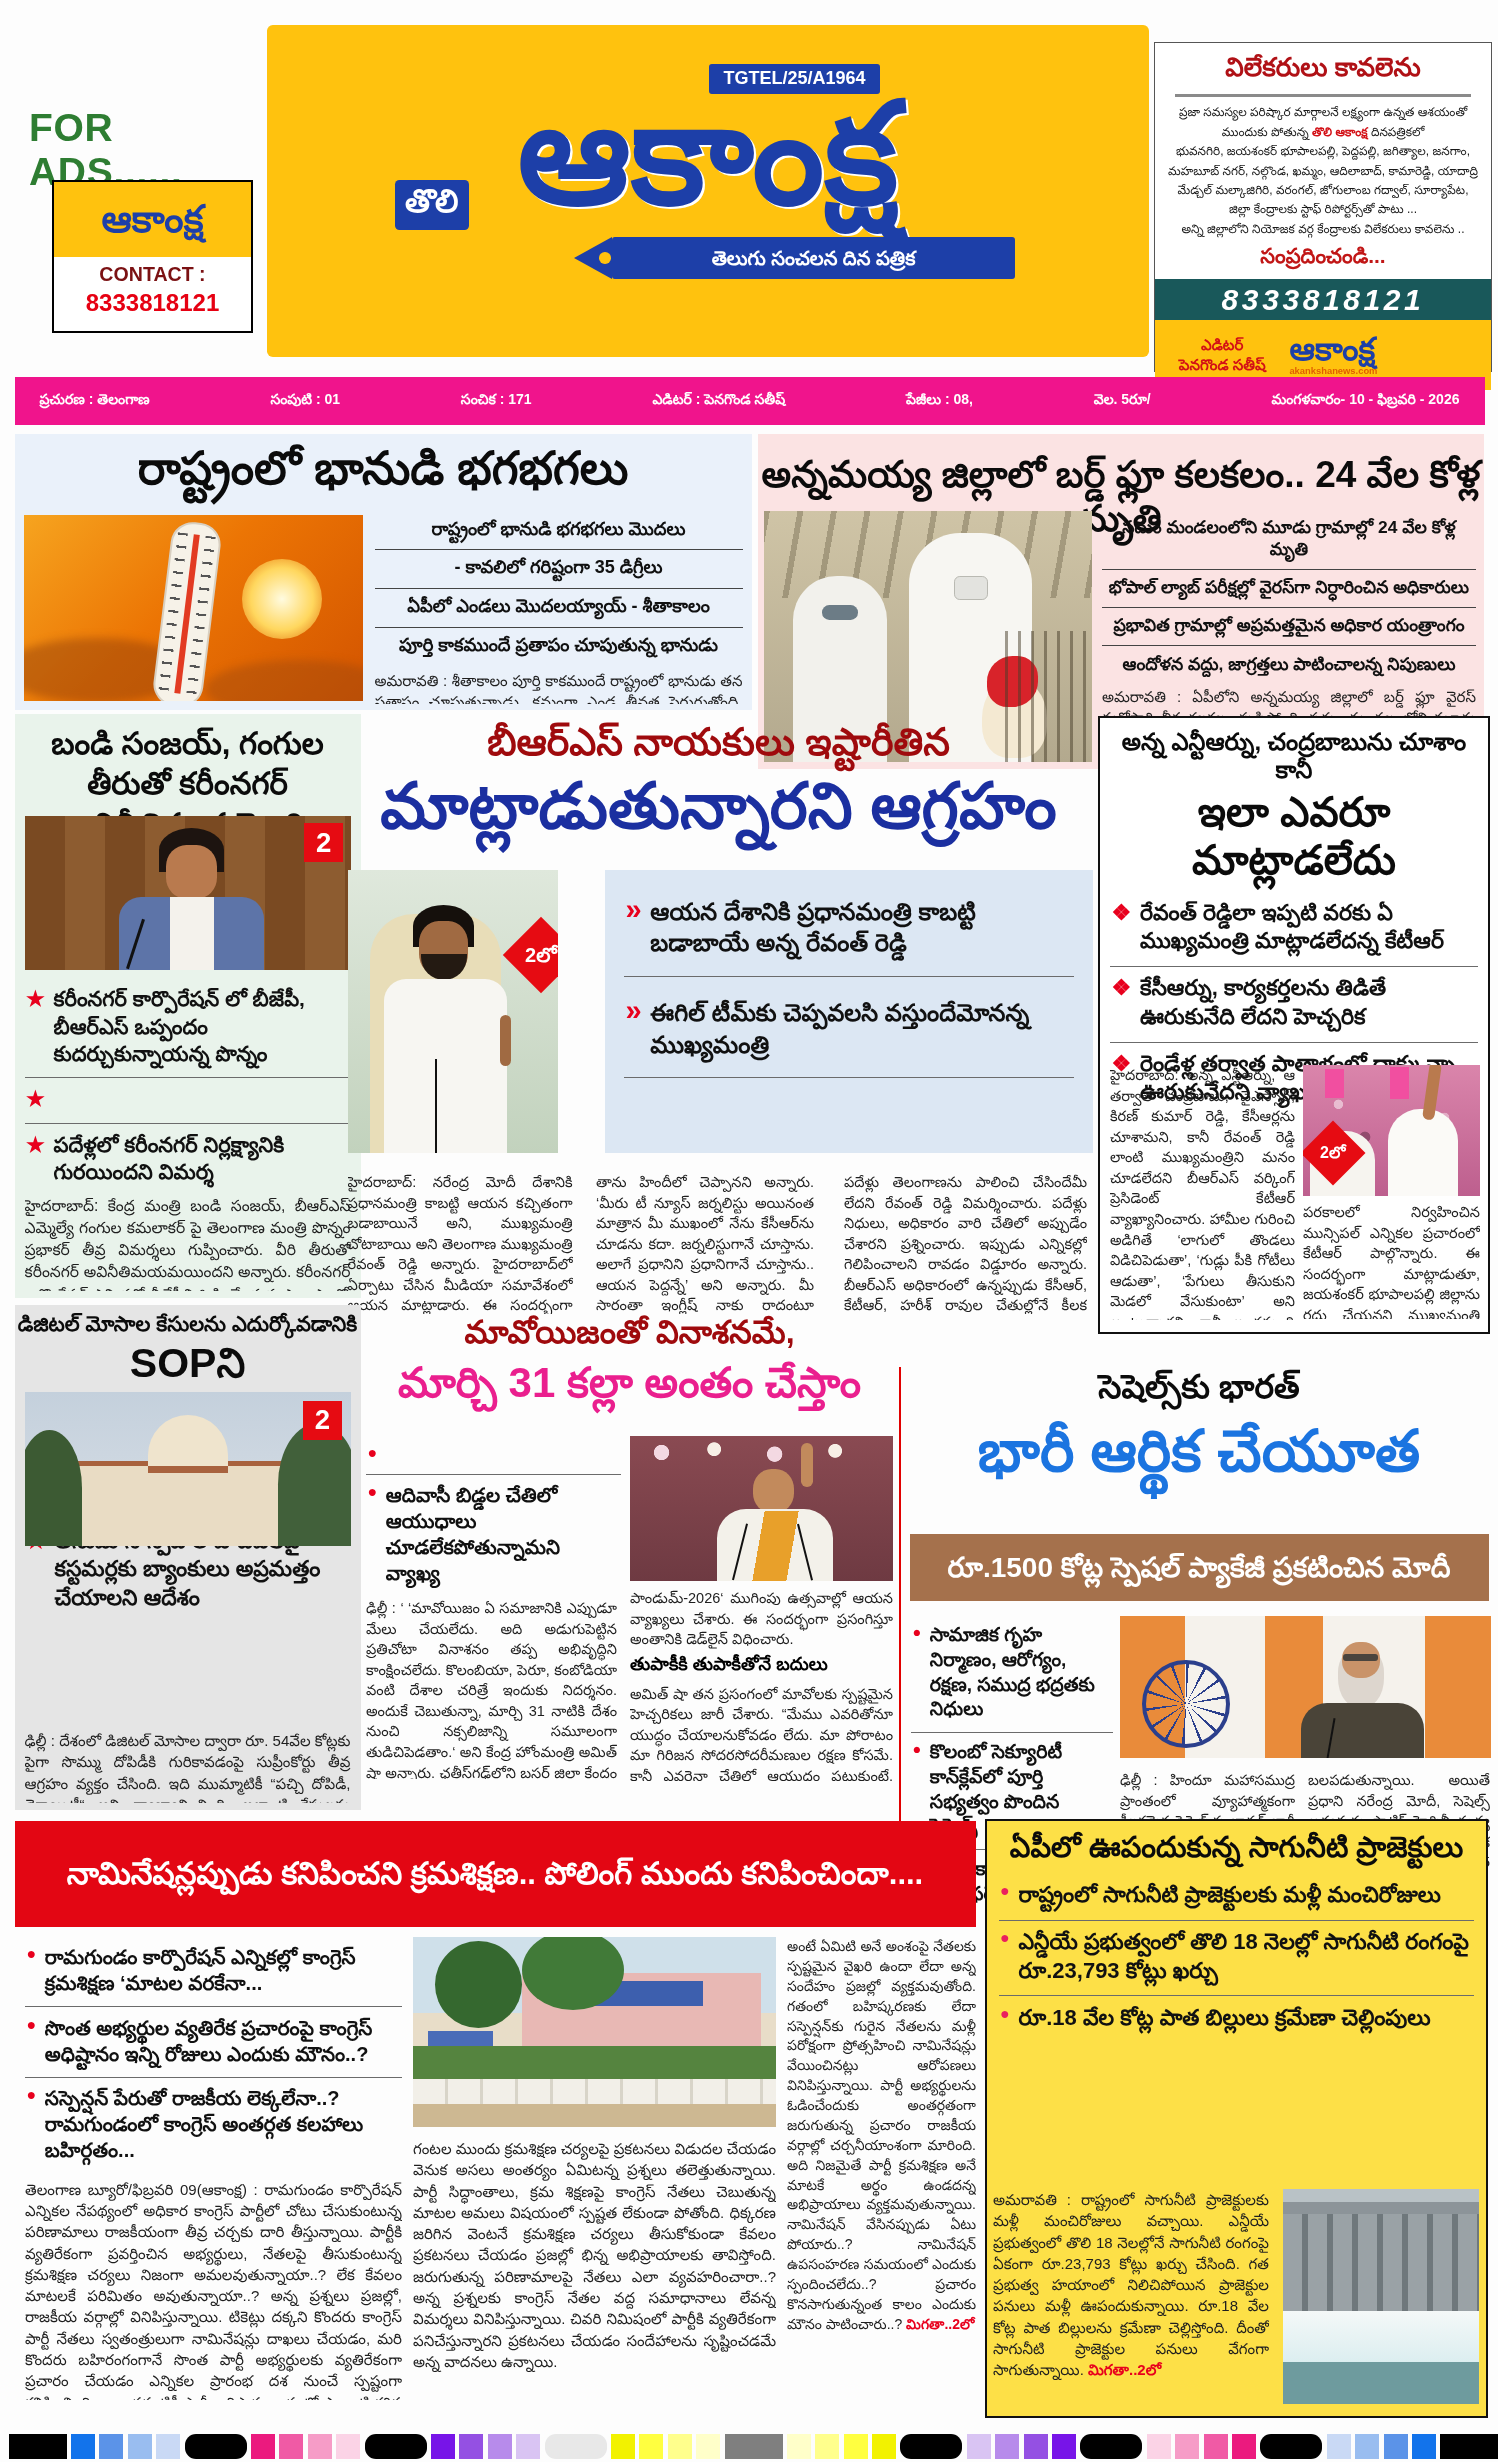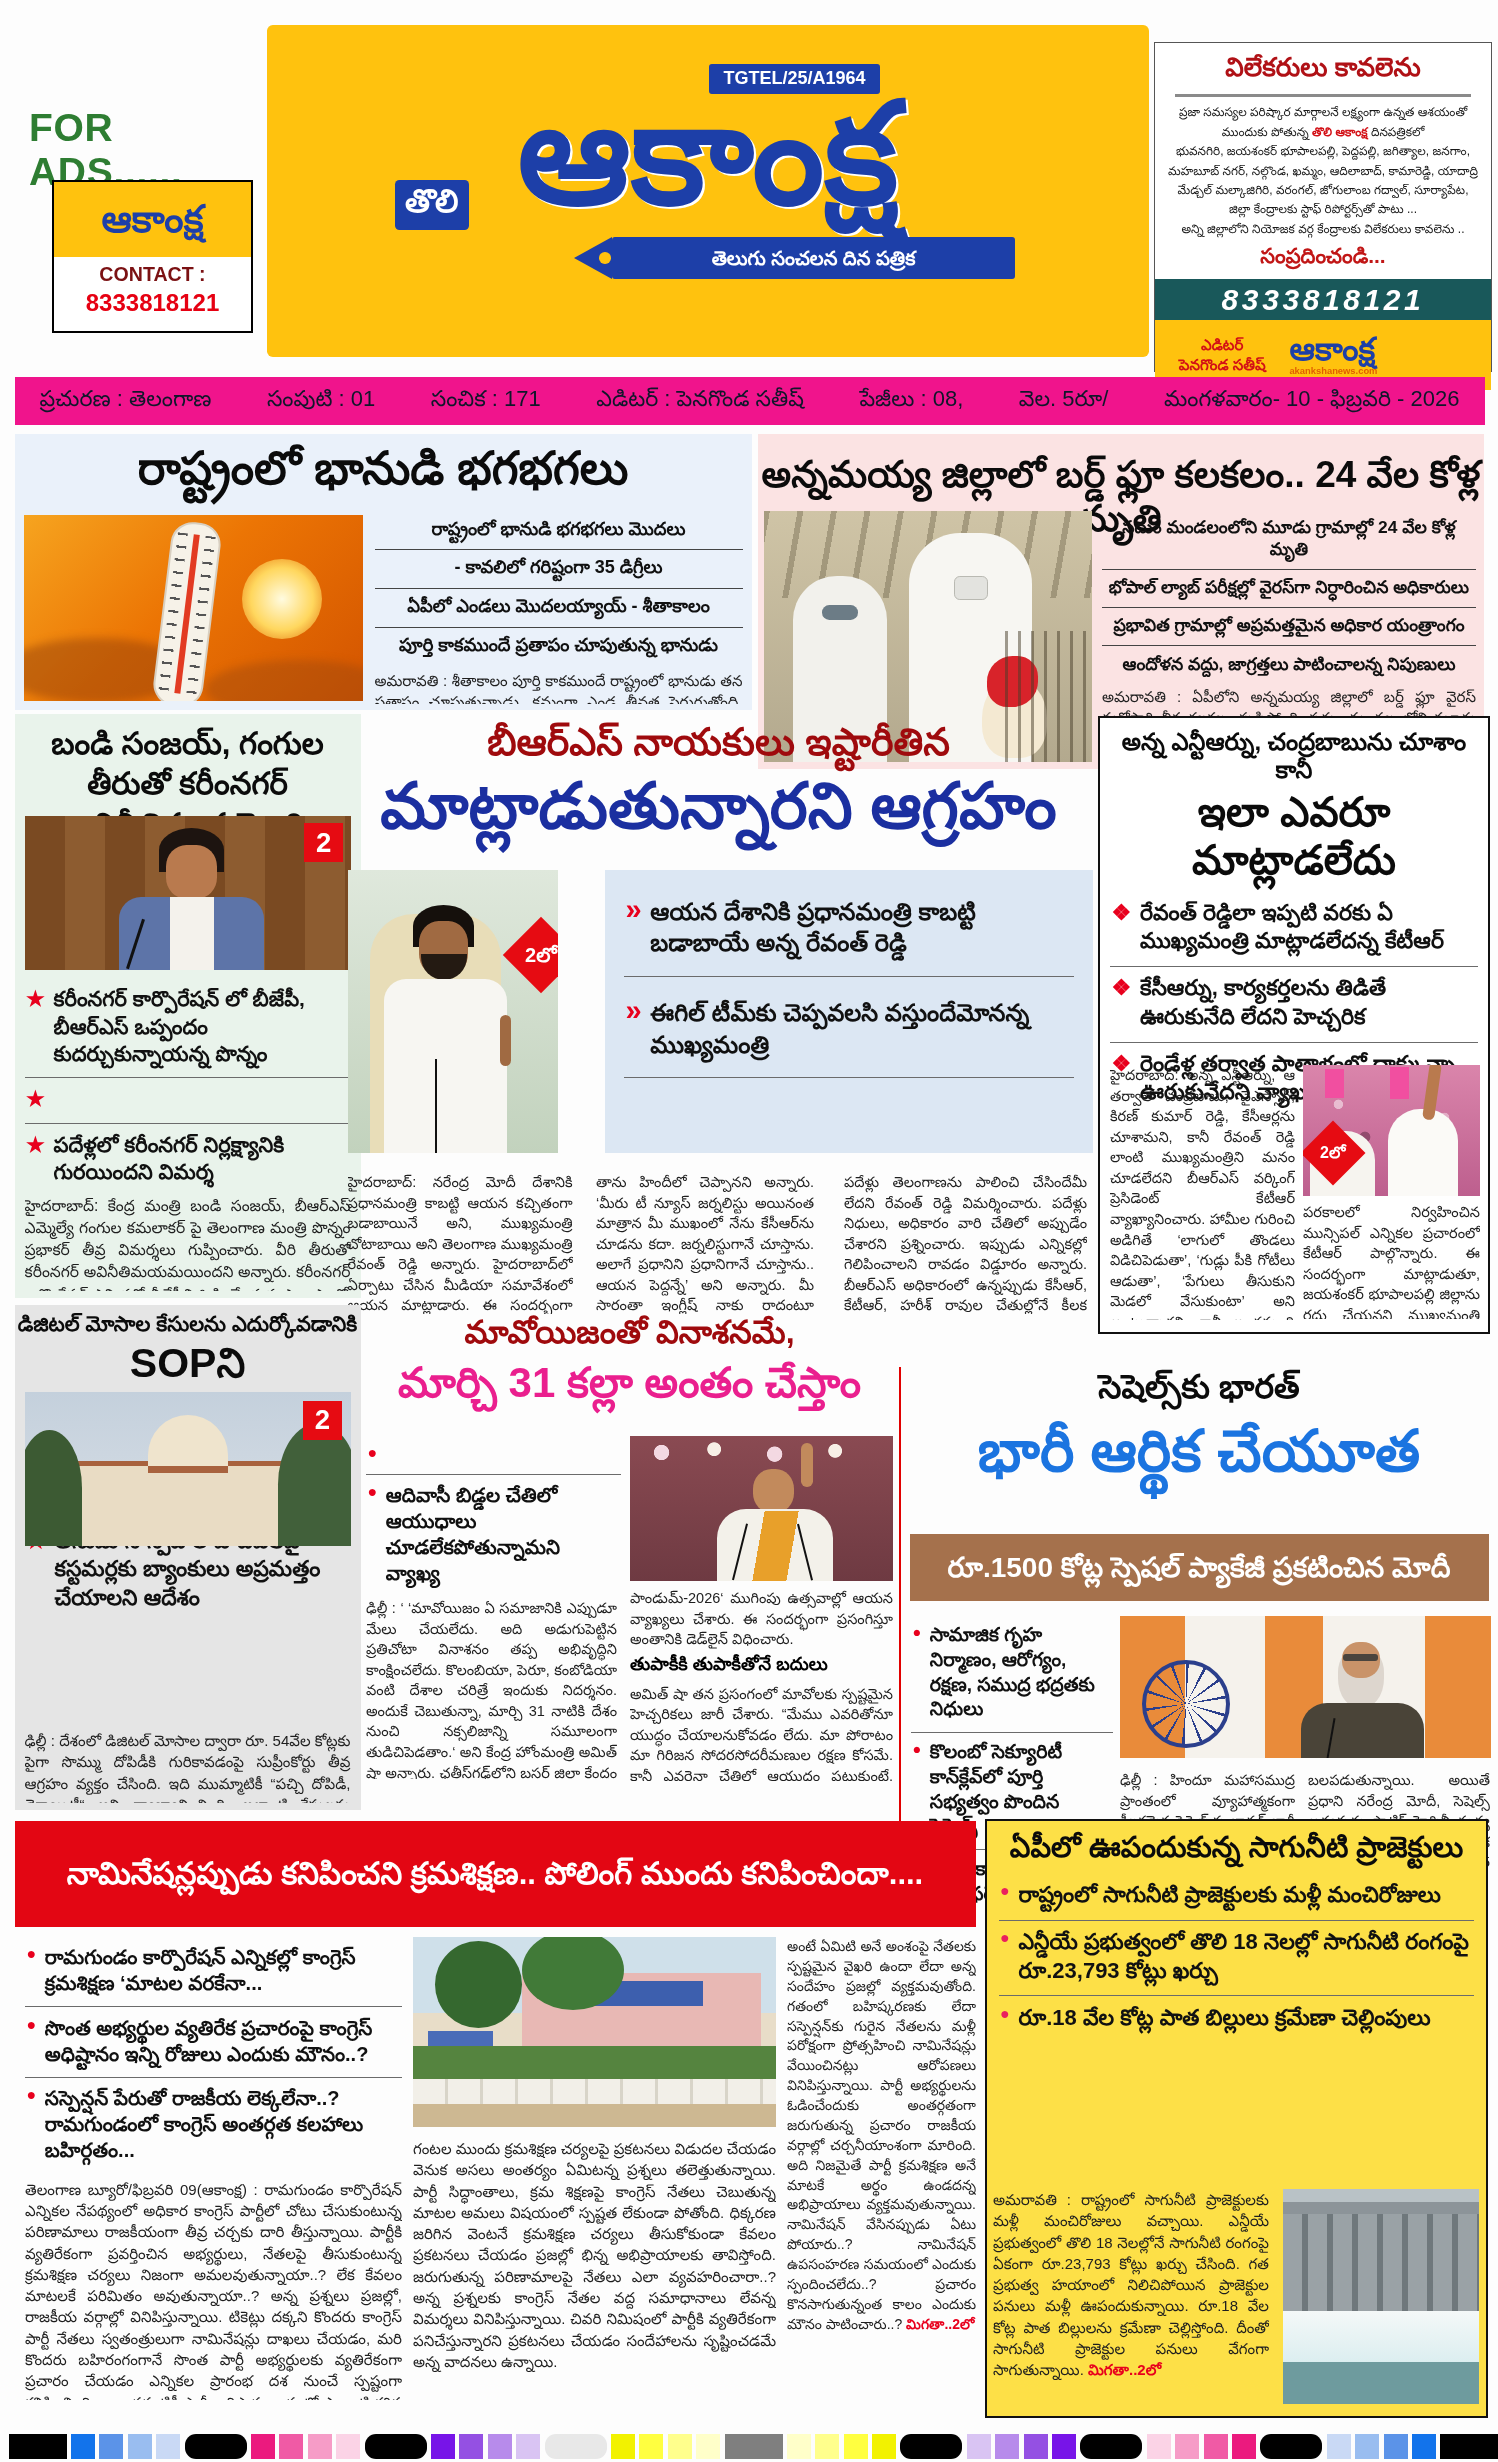--- a/index.html
+++ b/index.html
@@ -66,21 +66,21 @@
       <div>ఎడిటర్</div>
       <div>పెనగొండ సతీష్</div>
     </div>
     <div style="flex:1">
       <div style="color:#1D3FA8;font-weight:800;font-size:32px;line-height:1">ఆకాంక్ష</div>
       <div style="color:#E06000;font-size:9.4px;font-weight:bold">akankshanews.com</div>
     </div>
   </div>
 </div>
 
-<div class="ab" style="left:14.5px;top:377px;width:1470px;height:48px;background:#F0148C;color:#0f172a;font-weight:400;font-size:22px;
+<div class="ab" style="left:14.5px;top:377px;width:1470px;height:48px;background:#F0148C;color:#ffffff;font-weight:700;font-size:14px;
             display:flex;align-items:center;justify-content:space-between;padding:0 25px;box-sizing:border-box">
   <span>ప్రచురణ : తెలంగాణ</span>
   <span>సంపుటి : 01</span>
   <span>సంచిక : 171</span>
   <span>ఎడిటర్ : పెనగొండ సతీష్</span>
   <span>పేజీలు : 08,</span>
   <span>వెల. 5రూ/</span>
   <span>మంగళవారం- 10 - ఫిబ్రవరి - 2026</span>
 </div>
 

